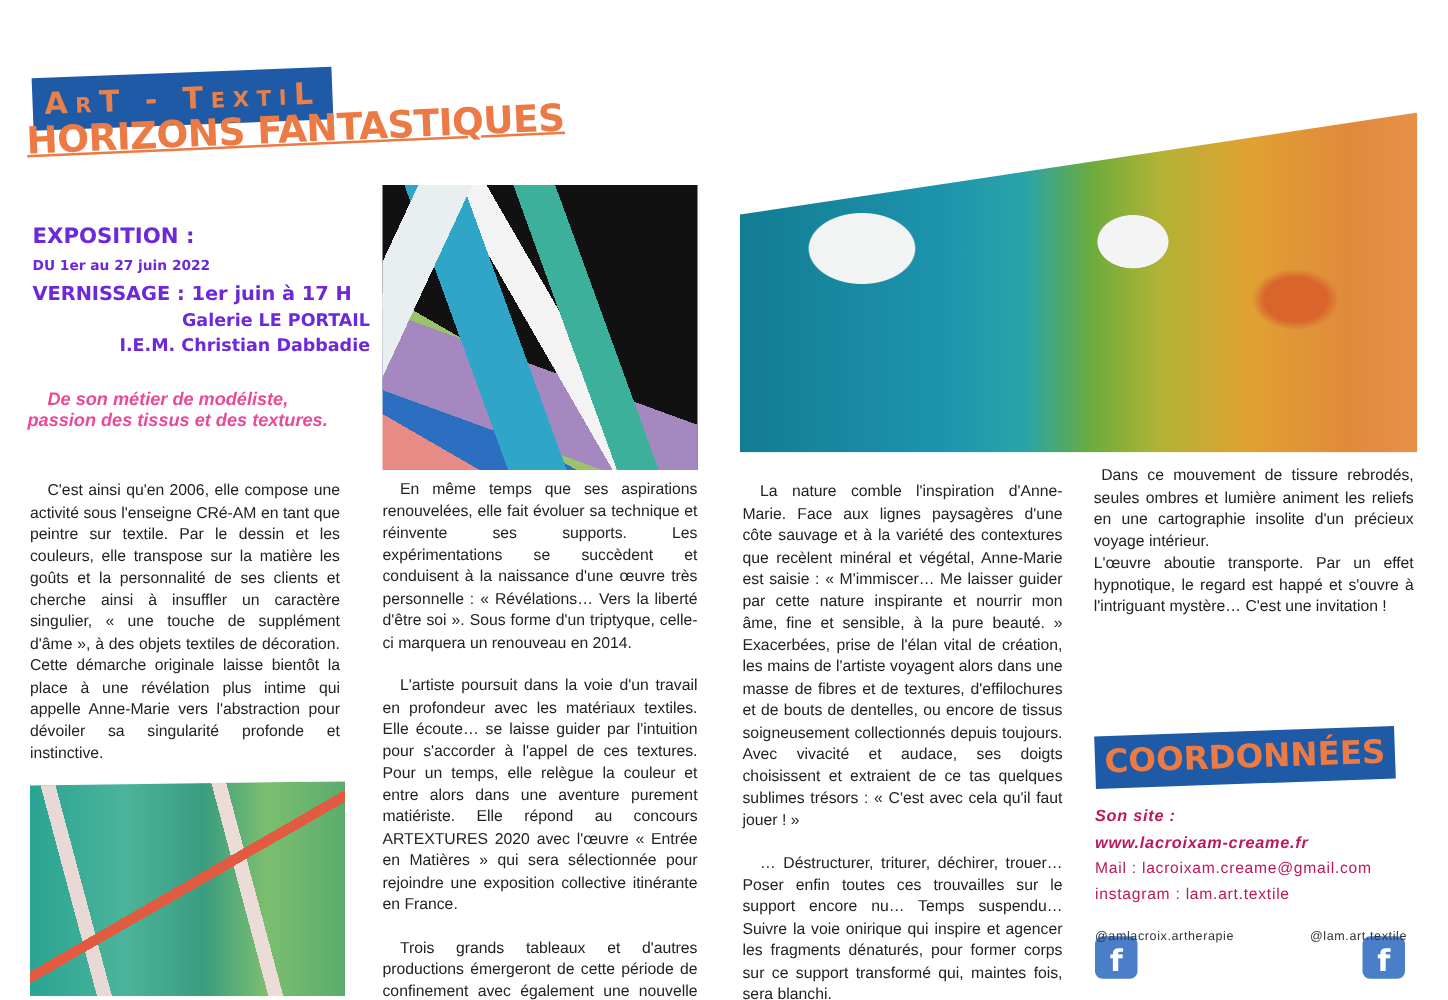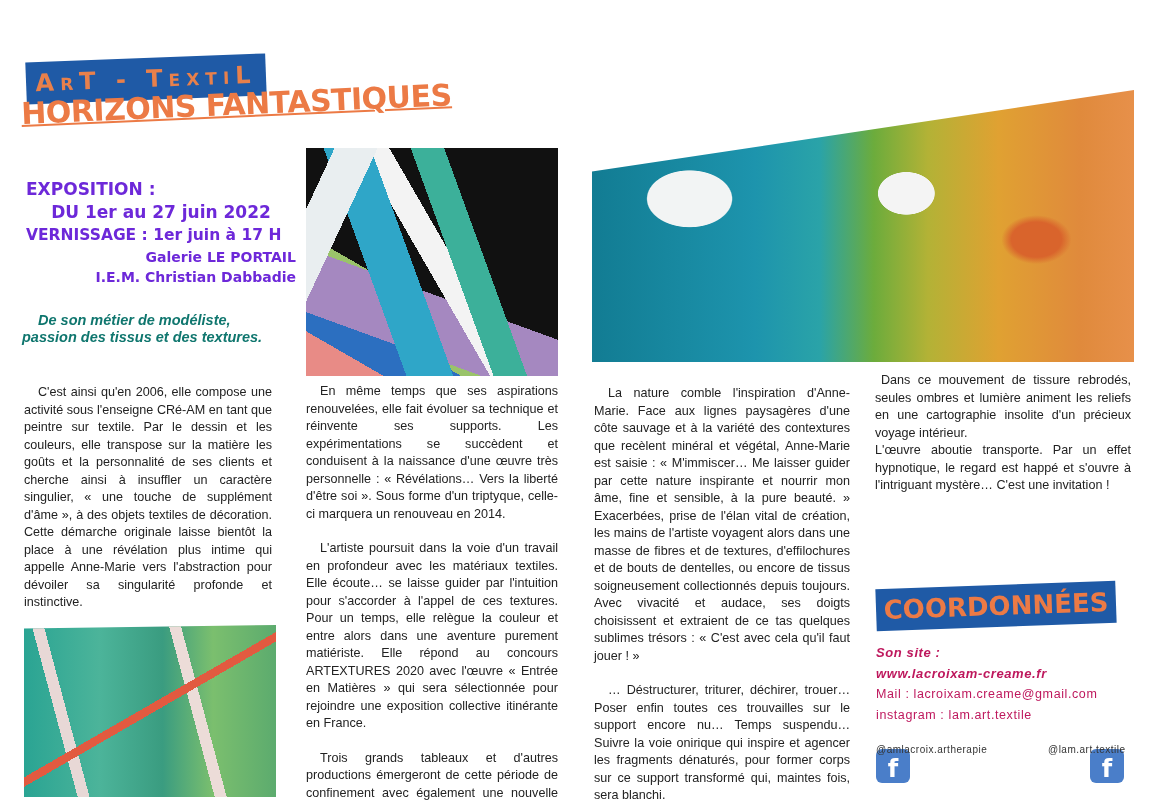--- a/index.html
+++ b/index.html
@@ -19,27 +19,27 @@
     position: absolute; left: 22px; top: 96px; width: 380px;
     color: #ec7a45; font-weight: bold; font-size: 30px; text-decoration: underline;
     text-decoration-thickness: 2px; transform: rotate(-2.5deg); transform-origin: left bottom;
     font-family: "DejaVu Sans", sans-serif; letter-spacing: -0.5px; white-space: nowrap;
   }
   .expo {
     position: absolute; left: 26px; top: 178px; width: 270px;
     color: #6d28d9; font-weight: bold; font-family: "DejaVu Sans", sans-serif;
   }
   .expo .l1 { font-size: 17px; line-height: 23px; }
-  .expo .l2 { font-size: 17px; line-height: 23px; text-align: center; }
+  .expo .l2 { font-size: 11px; line-height: 23px; }
   .expo .l3 { font-size: 15.5px; line-height: 23px; white-space: nowrap; }
   .expo .l4, .expo .l5 { font-size: 14px; line-height: 20px; text-align: right; }
 
   .intro {
     position: absolute; left: 22px; top: 312px; width: 250px;
-    font-style: italic; font-weight: bold; font-size: 14.5px; line-height: 17px; color: #0f766e;
+    font-style: italic; font-weight: bold; font-size: 14.5px; line-height: 17px; color: #ec4899;
   }
   .intro .name { font-style: normal; font-size: 15.5px; }
   .intro .ind { padding-left: 16px; }
 
   .col { position: absolute; font-size: 12.6px; line-height: 17.5px; text-align: justify; color: #222; }
   .col p { margin-bottom: 17px; text-indent: 14px; }
   .col p.noind { text-indent: 0; margin-bottom: 0; }
   .col1 { left: 24px; top: 384px; width: 248px; }
   .col2 { left: 306px; top: 383px; width: 252px; }
   .col3 { left: 594px; top: 385px; width: 256px; }

